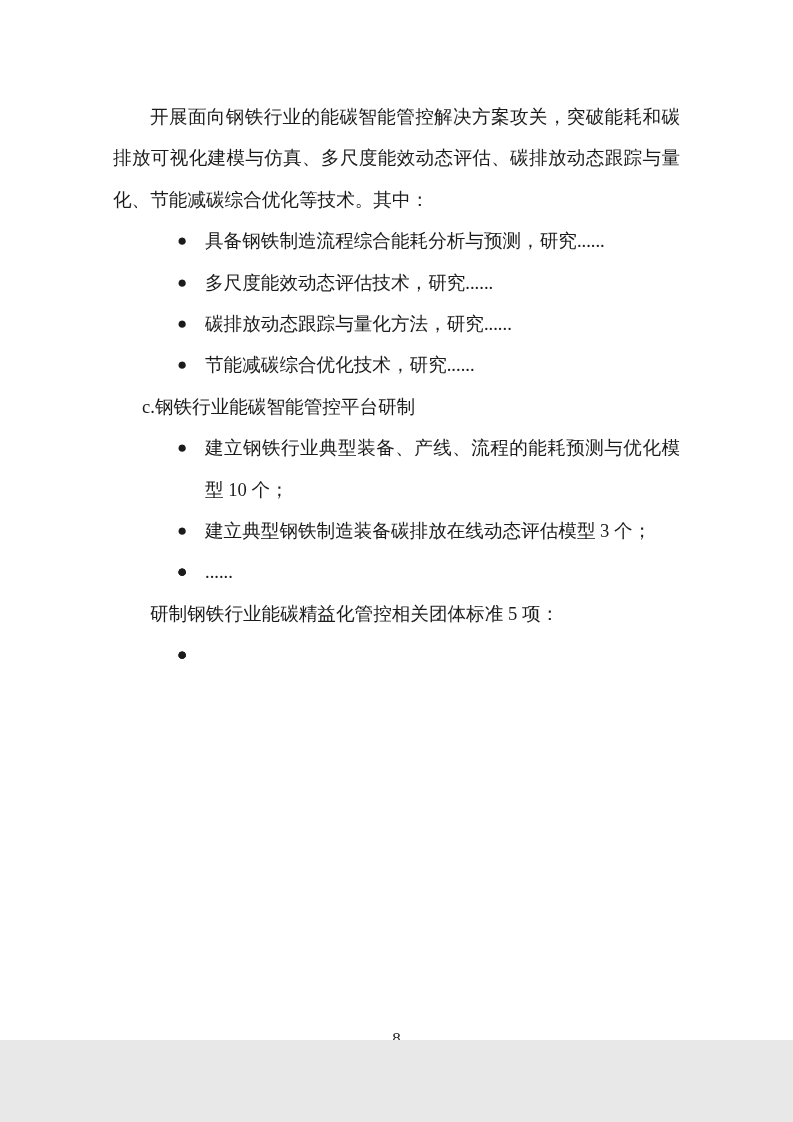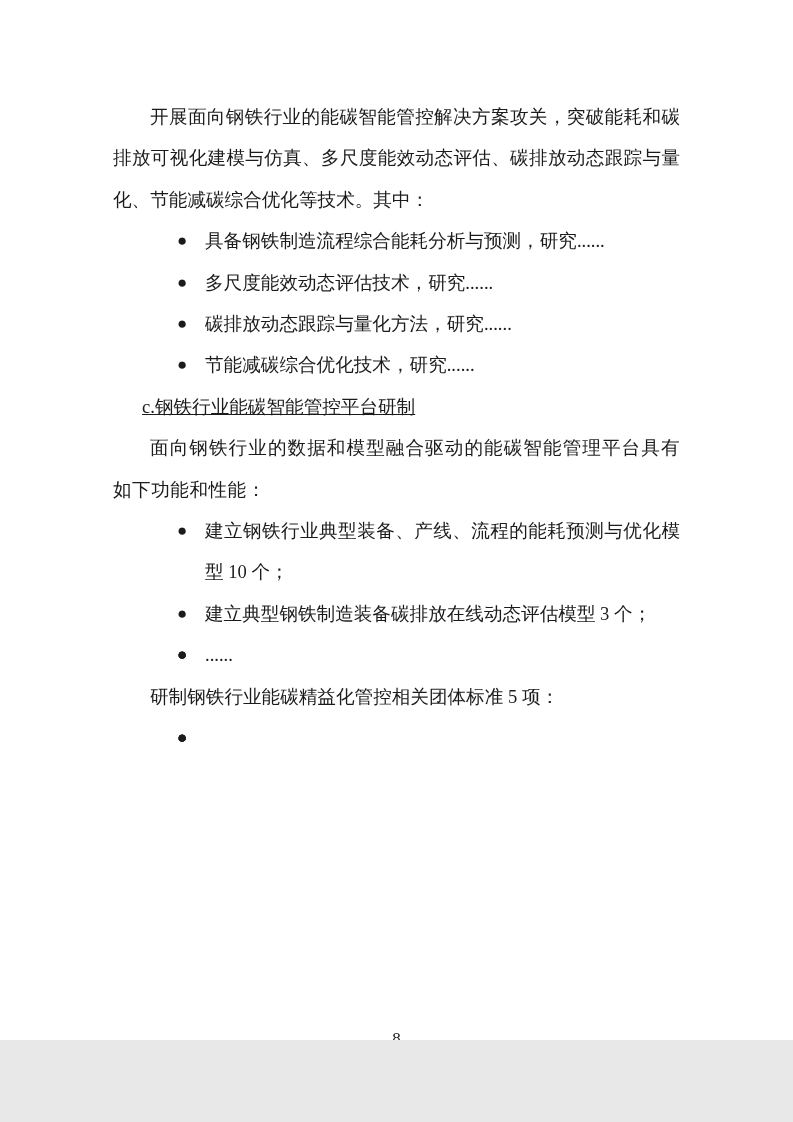--- a/index.html
+++ b/index.html
@@ -18,21 +18,21 @@
     top: 96px;
     left: 113px;
     width: 567px;
     font-size: 18.6px;
     line-height: 41.4px;
     text-align: justify;
   }
   p { margin: 0; padding: 0; }
   .para { text-indent: 37px; }
   .para.ls { letter-spacing: 0.5px; }
-  .heading { text-indent: 29px; text-decoration: underline; }
+  .heading { text-indent: 29px; }
   ul.bullets {
     list-style: none;
     margin: 0;
     padding: 0;
   }
   ul.bullets li {
     position: relative;
     padding-left: 92px;
     text-align: justify;
   }
@@ -74,21 +74,20 @@
         <span>碳排放动态跟踪与量化方法，研究......</span>
       </li>
       <li>
         <span class="bullet">●</span>
         <span>节能减碳综合优化技术，研究......</span>
       </li>
     </ul>
 
     <p class="heading">c.钢铁行业能碳智能管控平台研制</p>
 
-    <p class="para ls">面向钢铁行业的数据和模型融合驱动的能碳智能管理平台具有如下功能和性能：</p>
 
     <ul class="bullets">
       <li>
         <span class="bullet">●</span>
         <span>建立钢铁行业典型装备、产线、流程的能耗预测与优化模型 10 个；</span>
       </li>
       <li>
         <span class="bullet">●</span>
         <span>建立典型钢铁制造装备碳排放在线动态评估模型 3 个；</span>
       </li>

